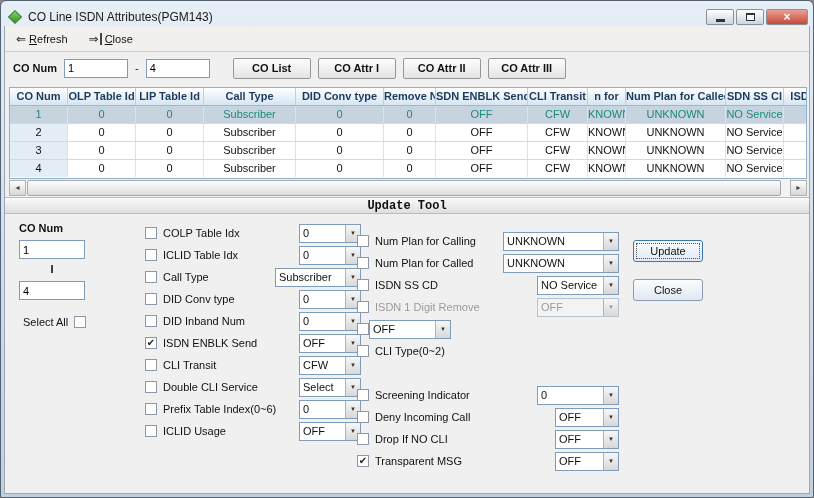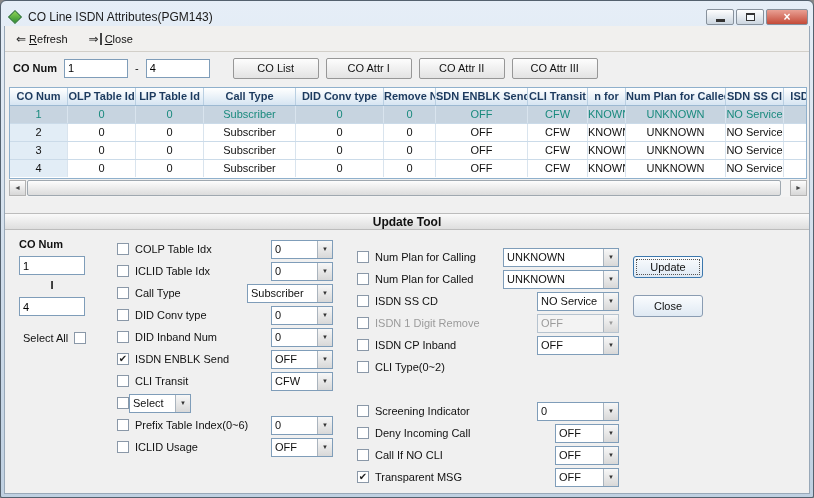--- a/index.html
+++ b/index.html
@@ -33,22 +33,22 @@
   .ticon{ font-size:12px; color:#2b2b2b; line-height:1; }
   .ticon.bar{ border-right:2px solid #444; padding-right:1px; }
   .accel{ text-decoration:underline; }
 
   
   .filterbar{ height:32px; flex:none; display:flex; align-items:center; padding:0 8px; gap:7px; }
   .bold-lbl{ font-weight:bold; }
   .tbox{ height:19px; border:1px solid #7f9db9; background:#fff; padding:0 3px;
     font:11px "Liberation Sans", sans-serif; }
   .tbox.w64{ width:64px; }
-  .cobtn{ width:86px; height:21px; background:linear-gradient(#fdfdfd,#e3e3e3);
-    border:1px solid #979797; border-radius:2px; font-weight:normal; text-align:center; line-height:18px; }
+  .cobtn{ width:78px; height:21px; background:linear-gradient(#fdfdfd,#e3e3e3);
+    border:1px solid #979797; border-radius:2px; font-weight:bold; text-align:center; line-height:18px; }
   .cobtn.first{ margin-left:16px; }
 
   
   .grid{ margin:3px 4px 0; width:798px; border:1px solid #8fb0cc; background:#fff; overflow:hidden; flex:none; }
   .thead{ display:flex; height:18px; background:linear-gradient(#ffffff,#d6e5f2); border-bottom:1px solid #9db9d2; }
   .th{ height:17px; line-height:17px; text-align:center; font-weight:bold; color:#1c3a5e;
     border-right:1px solid #b9cfe2; overflow:hidden; white-space:nowrap; flex:none; }
   .tr{ display:flex; height:18px; background:#fff; border-bottom:1px solid #cbdbe9; }
   .tr:last-child{ border-bottom:none; }
   .td{ height:17px; line-height:17px; text-align:center; border-right:1px solid #d9e4ee;
@@ -60,30 +60,30 @@
 
   
   .hscroll{ position:relative; height:17px; margin:1px 4px 0; width:798px; background:#f3f3f3; flex:none; }
   .sbtn{ position:absolute; top:0; width:17px; height:16px; background:linear-gradient(#fdfdfd,#d7d7d7);
     border:1px solid #b3b3b3; text-align:center; line-height:14px; font-size:7px; color:#444; }
   .sbtn.left{ left:0; } .sbtn.right{ right:0; }
   .sthumb{ position:absolute; left:18px; top:0; height:16px; width:calc(100% - 44px);
     background:linear-gradient(#fdfdfd,#dcdcdc); border:1px solid #9fa8b0; border-radius:2px; }
 
   
-  .uheader{ height:17px; margin-top:16px; flex:none; text-align:center; font-weight:bold; font-size:12px;
-    line-height:16px; background:linear-gradient(#fafafa,#dedede); border-top:1px solid #bcbcbc; border-bottom:1px solid #bcbcbc; }
+  .uheader{ height:17px; margin-top:0; flex:none; text-align:center; font-weight:bold; font-size:12px;
+    line-height:16px; background:linear-gradient(#fafafa,#dedede); border-top:1px solid #bcbcbc; border-bottom:1px solid #bcbcbc;font-family:Liberation Mono, monospace; }
   .upanel{ position:relative; flex:1; }
 
   .conum-col{ position:absolute; left:14px; top:8px; width:96px; }
   .conum-col .tbox{ width:66px; margin-top:6px; }
   .rangebar{ width:66px; text-align:center; font-weight:bold; margin-top:4px; }
   .selectall{ margin-top:16px; display:flex; align-items:center; gap:6px; padding-left:4px; }
 
-  .fields-left{ position:absolute; left:112px; top:8px; width:216px; }
+  .fields-left{ position:absolute; left:140px; top:8px; width:216px; }
   .fields-right{ position:absolute; left:352px; top:16px; width:262px; }
   .frow{ display:flex; align-items:center; height:22px; }
   .spacer{ height:22px; }
   .cb{ width:12px; height:12px; border:1px solid #8a98a8; background:#fff; flex:none;
     display:flex; align-items:center; justify-content:center; }
   .mark{ font-size:10px; line-height:1; color:#222; }
   .flabel{ margin-left:6px; flex:1; white-space:nowrap; overflow:hidden; }
   .combo{ display:flex; align-items:center; height:19px; border:1px solid #7f9db9; background:#fff; flex:none; }
   .cval{ flex:1; padding-left:3px; overflow:hidden; white-space:nowrap; }
   .carr{ width:15px; align-self:stretch; background:linear-gradient(#f7f7f7,#d8d8d8);
@@ -312,20 +312,21 @@
           <span class="flabel">CLI Transit</span>
           <div class="combo w62">
               <span class="cval">CFW</span>
               <span class="carr">▼</span>
             </div>
         </div>
         <div class="frow">
           <span class="cb">
               <span class="mark"></span>
             </span>
+          <span class="flabel">Double CLI Service</span>
           <div class="combo w62">
               <span class="cval">Select</span>
               <span class="carr">▼</span>
             </div>
         </div>
         <div class="frow">
           <span class="cb">
               <span class="mark"></span>
             </span>
           <span class="flabel">Prefix Table Index(0~6)</span>
@@ -384,21 +385,20 @@
           <span class="flabel">ISDN 1 Digit Remove</span>
           <div class="combo w82">
               <span class="cval">OFF</span>
               <span class="carr">▼</span>
             </div>
         </div>
         <div class="frow">
           <span class="cb">
               <span class="mark"></span>
             </span>
-          <span class="flabel">ISDN CP Inband</span>
           <div class="combo w82">
               <span class="cval">OFF</span>
               <span class="carr">▼</span>
             </div>
         </div>
         <div class="frow">
           <span class="cb">
               <span class="mark"></span>
             </span>
           <span class="flabel">CLI Type(0~2)</span>
@@ -421,21 +421,21 @@
           <span class="flabel">Deny Incoming Call</span>
           <div class="combo w64">
               <span class="cval">OFF</span>
               <span class="carr">▼</span>
             </div>
         </div>
         <div class="frow">
           <span class="cb">
               <span class="mark"></span>
             </span>
-          <span class="flabel">Call If NO CLI</span>
+          <span class="flabel">Drop If NO CLI</span>
           <div class="combo w64">
               <span class="cval">OFF</span>
               <span class="carr">▼</span>
             </div>
         </div>
         <div class="frow">
           <span class="cb">
               <span class="mark">✔</span>
             </span>
           <span class="flabel">Transparent MSG</span>

